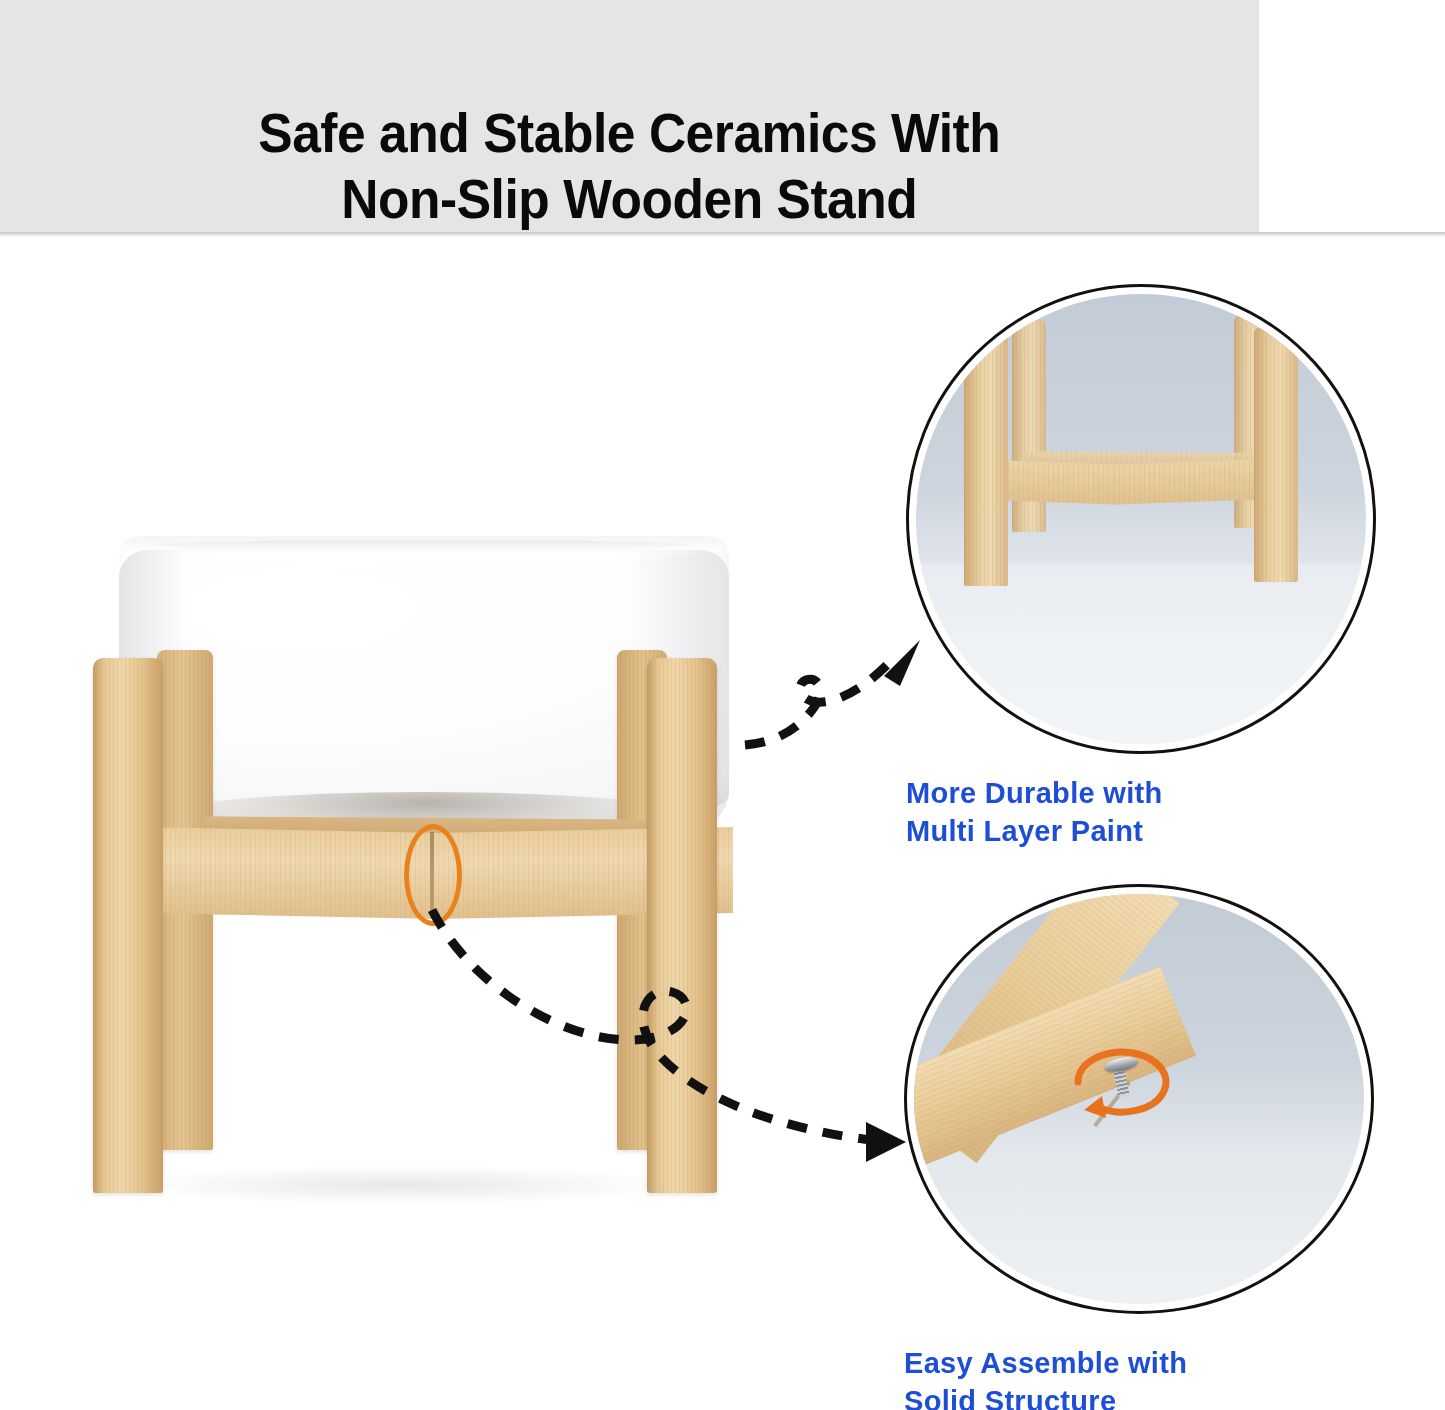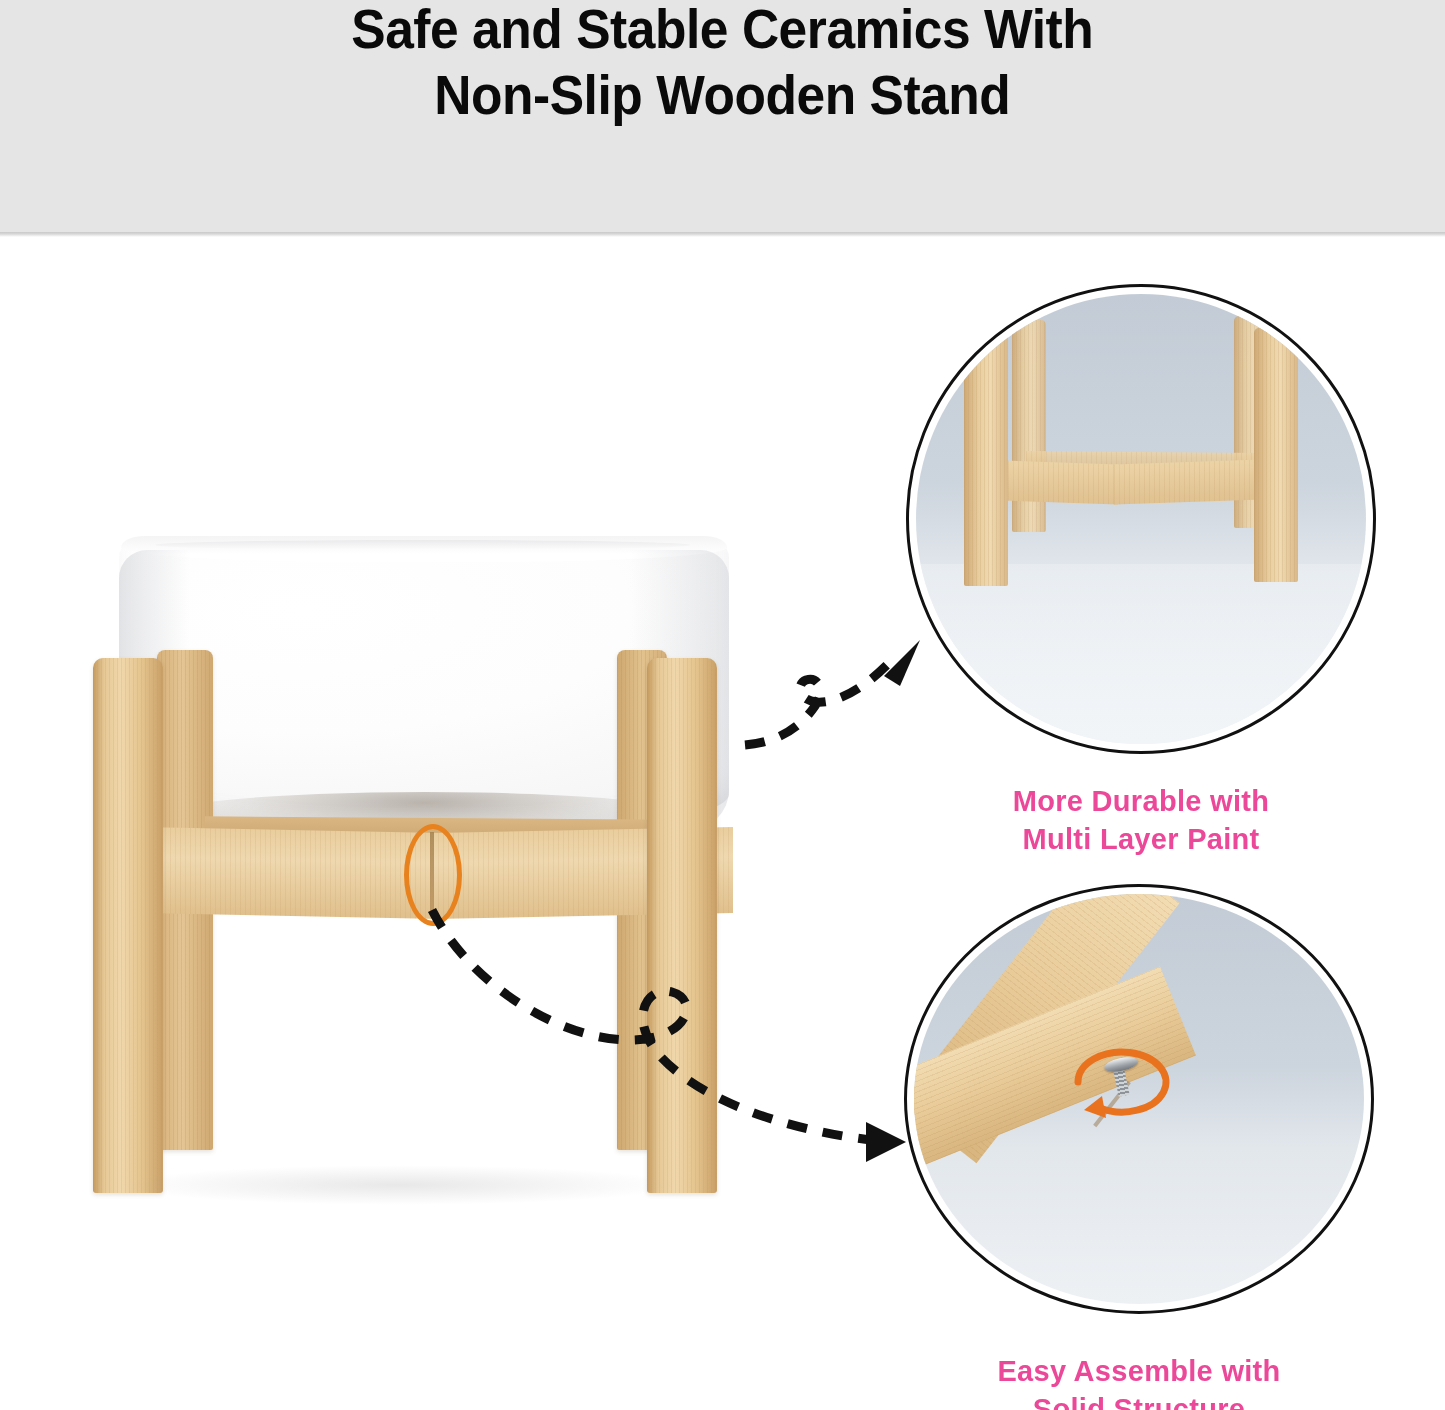--- a/index.html
+++ b/index.html
@@ -6,23 +6,23 @@
   body{
     width:1445px;height:1410px;
     background:#ffffff;
     font-family:"Liberation Sans", sans-serif;
     overflow:hidden;
     position:relative;
   }
 
   
   #header{
-    position:absolute;left:0;top:0;width:1445px;height:232px;
+    position:absolute;left:0;top:0;width:1259px;height:232px;
     background:#e5e5e5;
-    display:flex;align-items:flex-start;justify-content:center;
+    display:flex;align-items:flex-end;justify-content:center;
   }
   #header-rule{
     position:absolute;left:0;top:232px;width:1445px;height:5px;
     background:linear-gradient(to bottom,#c9c9c9 0%,#d8d8d8 40%,#ffffff 100%);
   }
   #title{
     text-align:center;
     font-family:"Liberation Sans", sans-serif;
     font-weight:bold;
     font-size:56px;
@@ -191,27 +191,26 @@
     transform:rotate(-12deg);
   }
   .screw-shaft{
     position:absolute;width:11px;height:26px;
     background:repeating-linear-gradient(to bottom,#cfd4d8 0px,#cfd4d8 2px,#8d9399 2px,#8d9399 4px);
     transform:rotate(-12deg);
   }
 
   
   .caption{
-    position:absolute;text-align:center;
+    position:absolute;
     font-family:"Liberation Sans", sans-serif;
     font-weight:bold;font-size:29px;line-height:1.3;
-    color:#ec4899;letter-spacing:.3px;
+    color:#1d4ed8;letter-spacing:.3px;
     white-space:pre-line;
     width:470px;
-    margin-top:8px;
   }
   #caption-top{ left:906px; top:775px; }
   #caption-bottom{ left:904px; top:1345px; }
 
   svg.overlay{ position:absolute;left:0;top:0;width:1445px;height:1410px;pointer-events:none; }
 </style>
 </head>
 <body>
 
 <div id="header">

